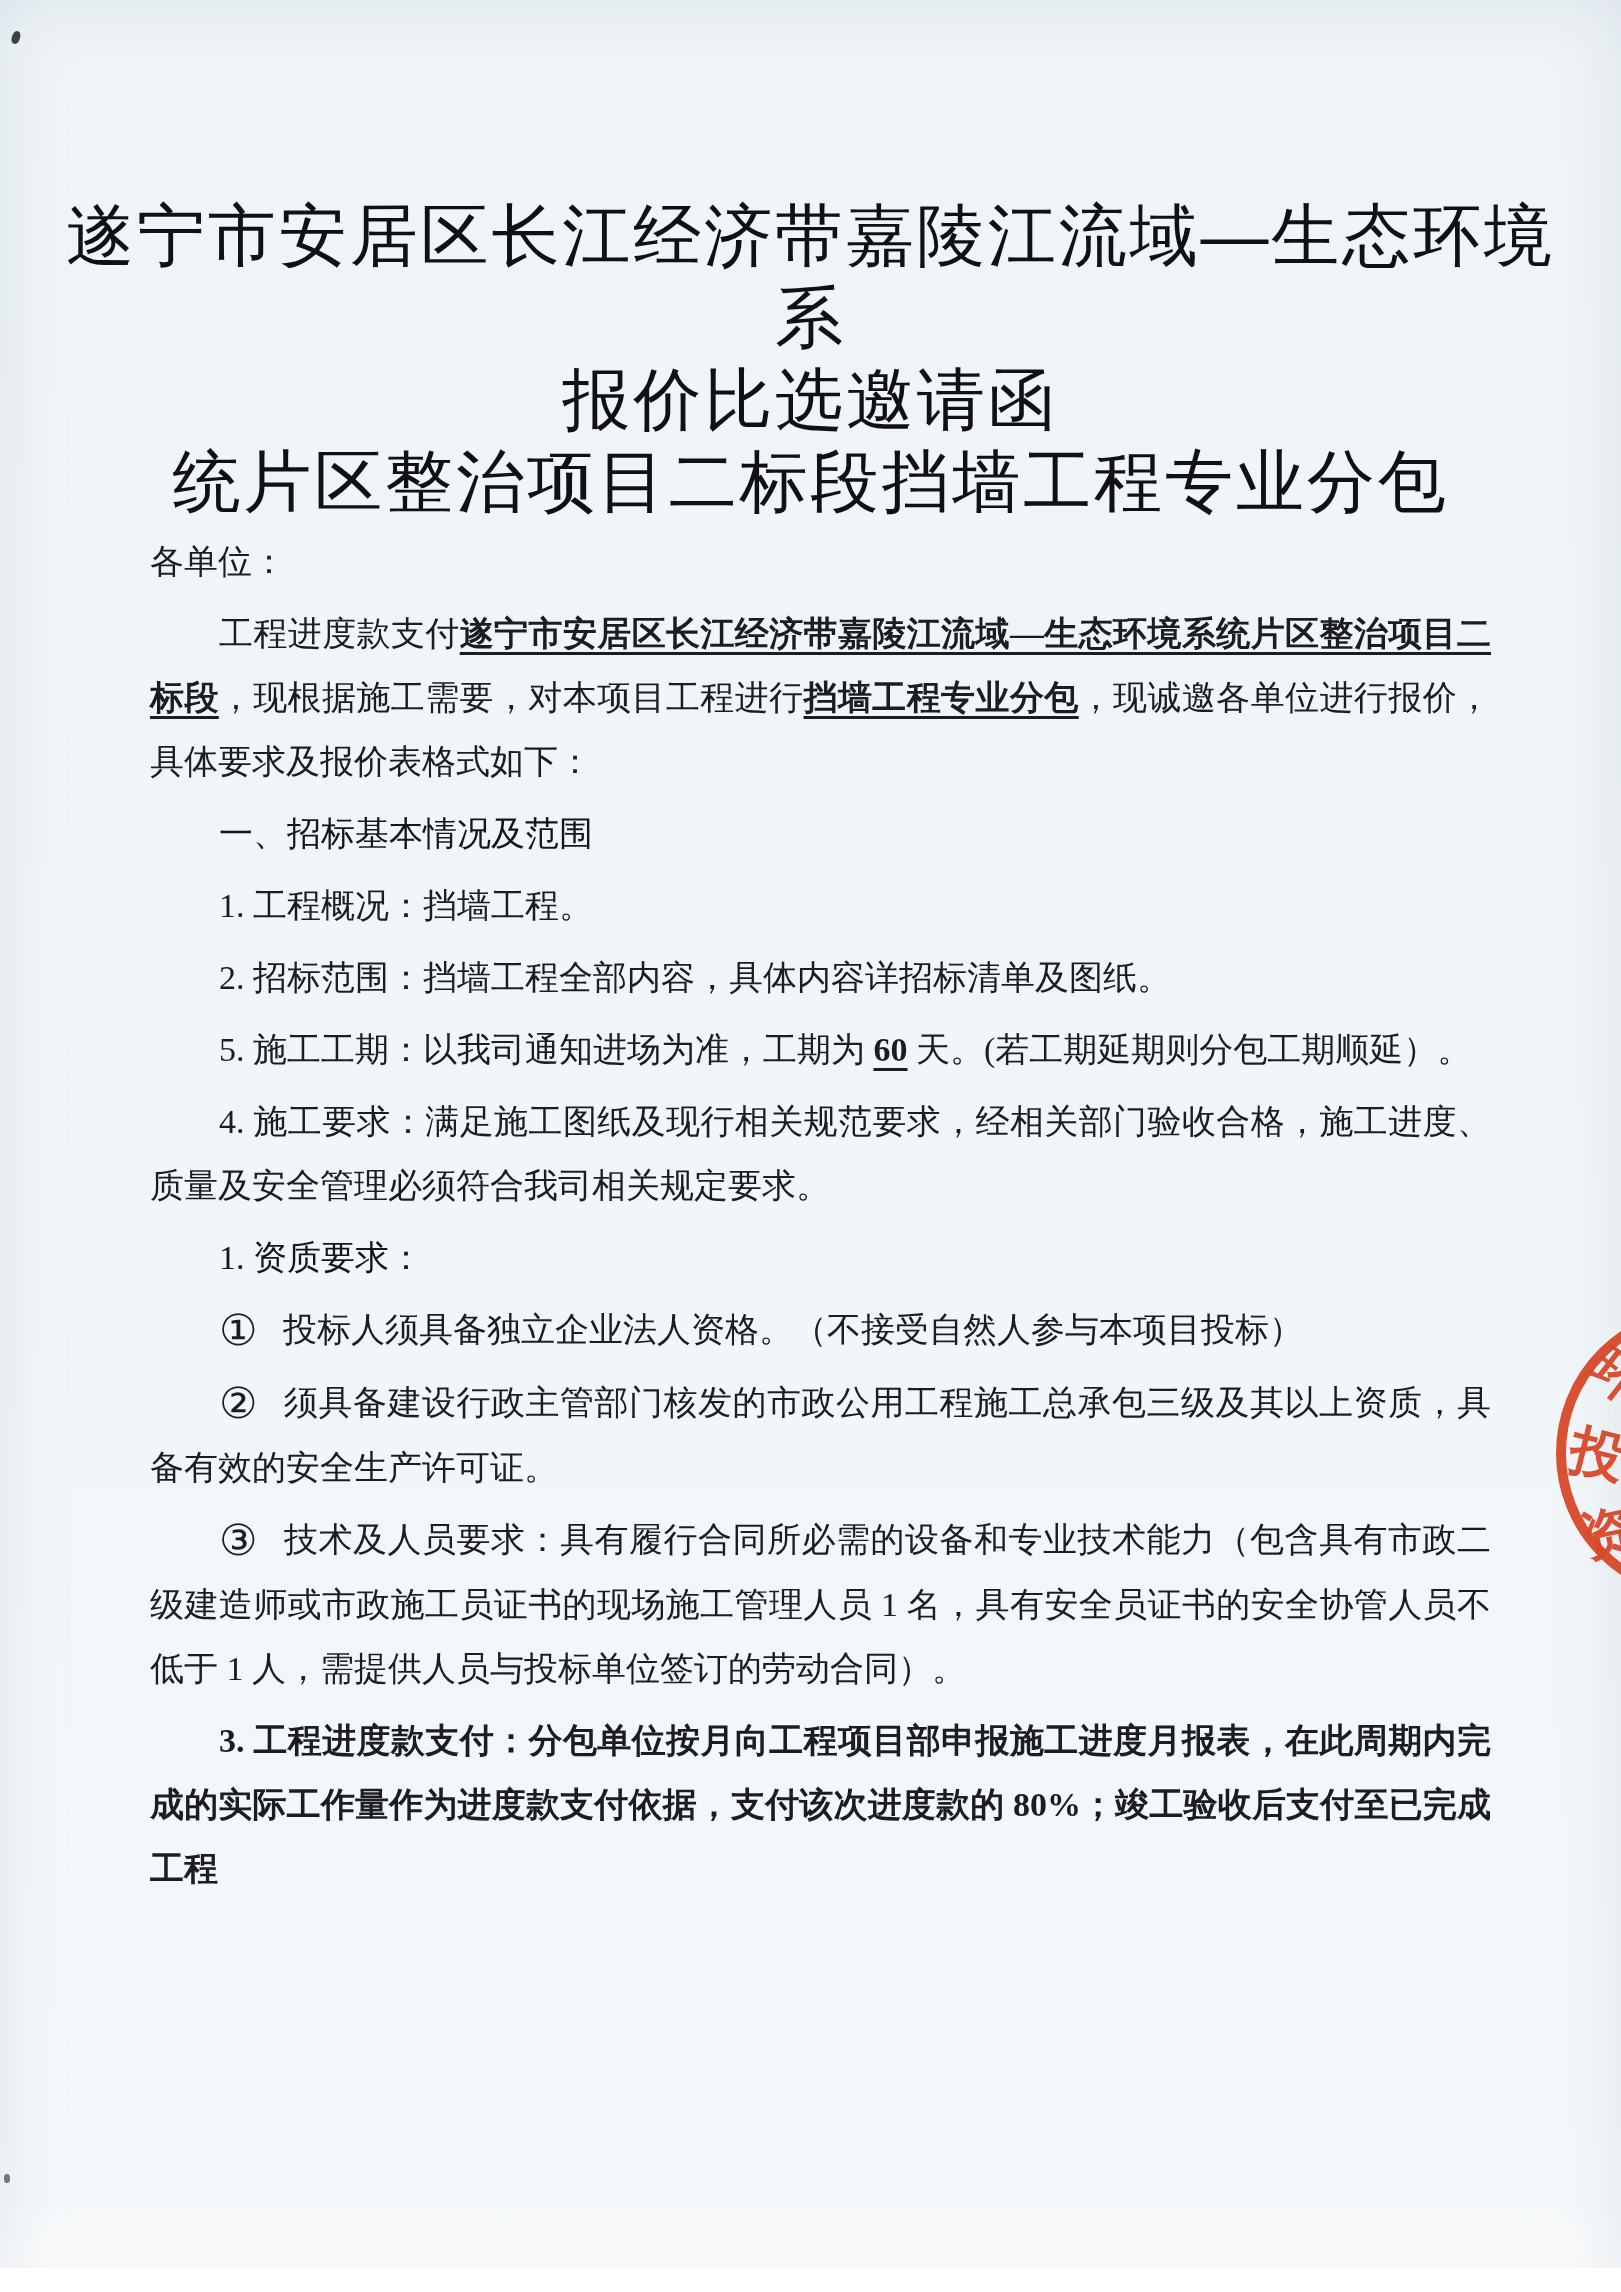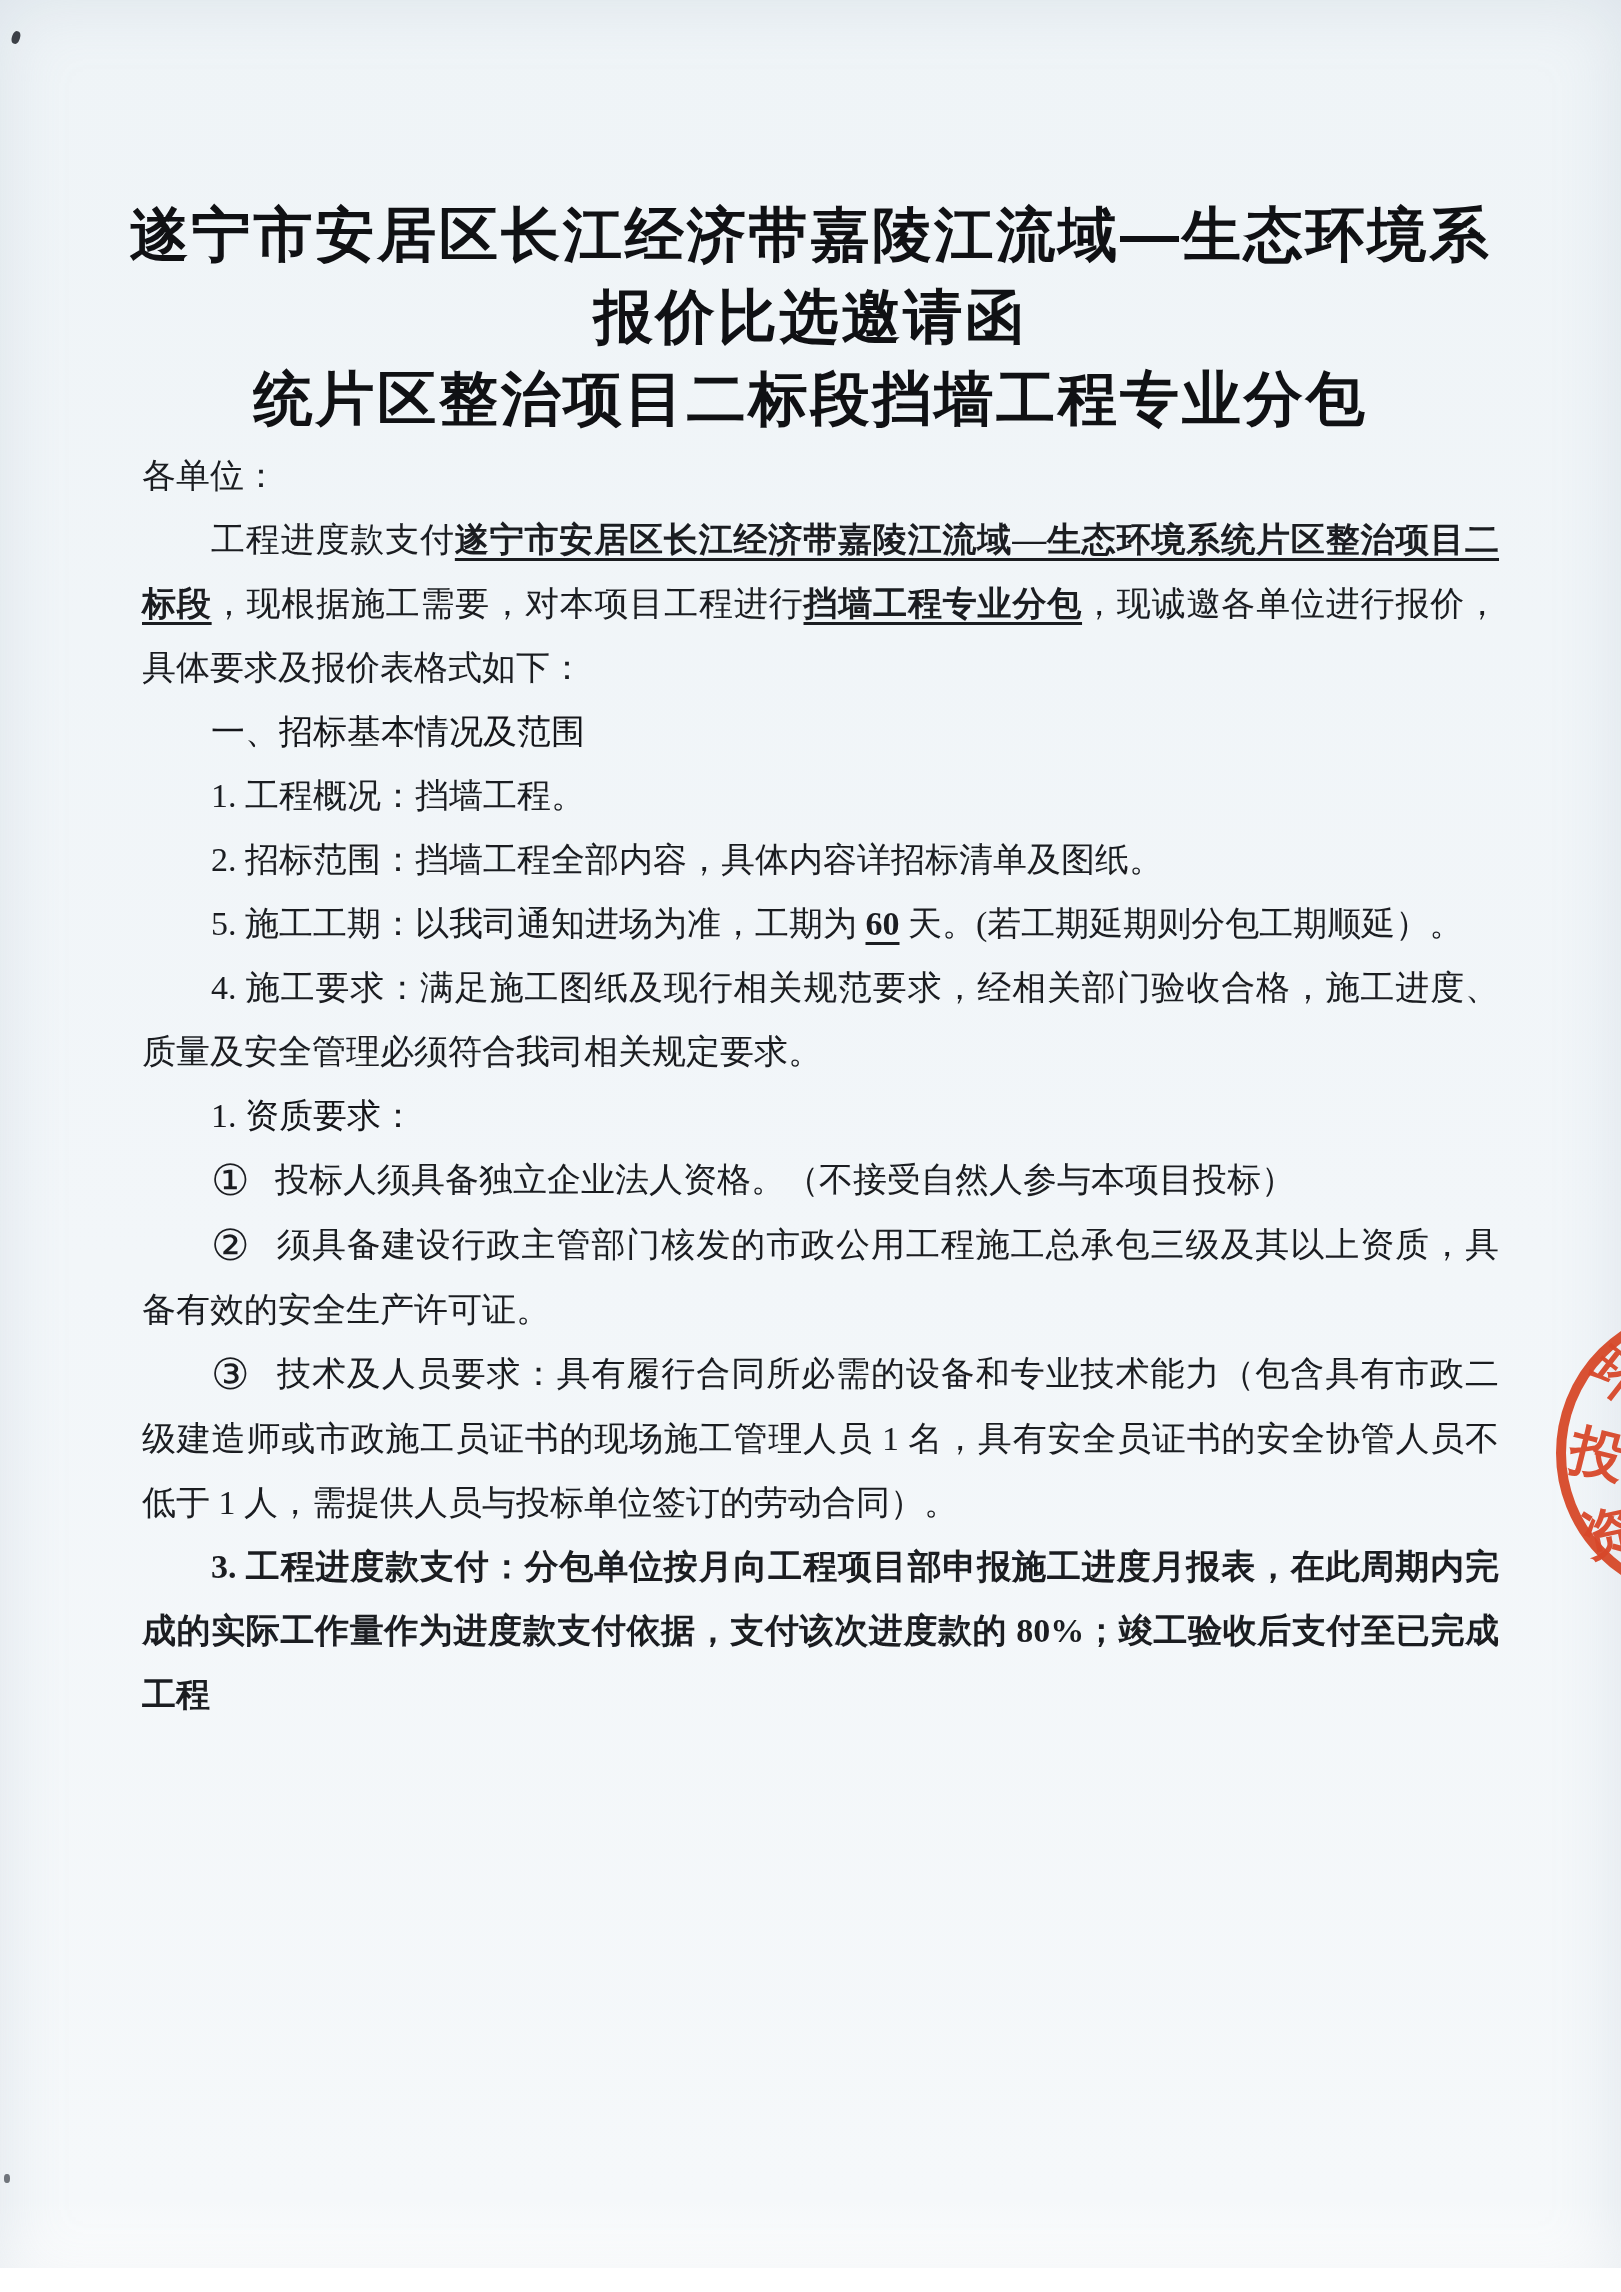--- a/index.html
+++ b/index.html
@@ -12,35 +12,35 @@
     box-shadow: inset 0 0 69px rgba(150,170,185,0.22);
     overflow: hidden;
     font-family: "Liberation Serif", serif;
     color: #1b1d21;
   }
   .title {
     margin-top: 194px;
     padding: 0 59px;
     text-align: center;
     font-family: "Liberation Sans", sans-serif;
-    font-weight: bold;
-    font-size: 59px;
+    font-weight: normal;
+    font-size: 68px;
     line-height: 82px;
     letter-spacing: 2.9px;
     color: #101114;
   }
   .content {
     margin-top: 3.9px;
     padding: 0 122px 0 142px;
     font-size: 34px;
     line-height: 64px;
     text-align: justify;
     text-justify: inter-ideograph;
   }
-  .content p { margin: 0; }
+  .content p { margin: 8px; }
   .para { text-indent: 69px; }
   .noindent { text-indent: 0; }
   .b { font-weight: bold; }
   .bu { font-weight: bold; text-decoration: underline; text-underline-offset: 6.9px; text-decoration-thickness: 2.9px; }
   .heading { font-weight: normal; color: #15161a; }
   .circ { font-size: 43px; line-height: 64px; vertical-align: -3.9px; font-family: "Liberation Serif", serif; }
   .gap { display: inline-block; width: 25.5px; }
   
   .seal {
     position: absolute;

